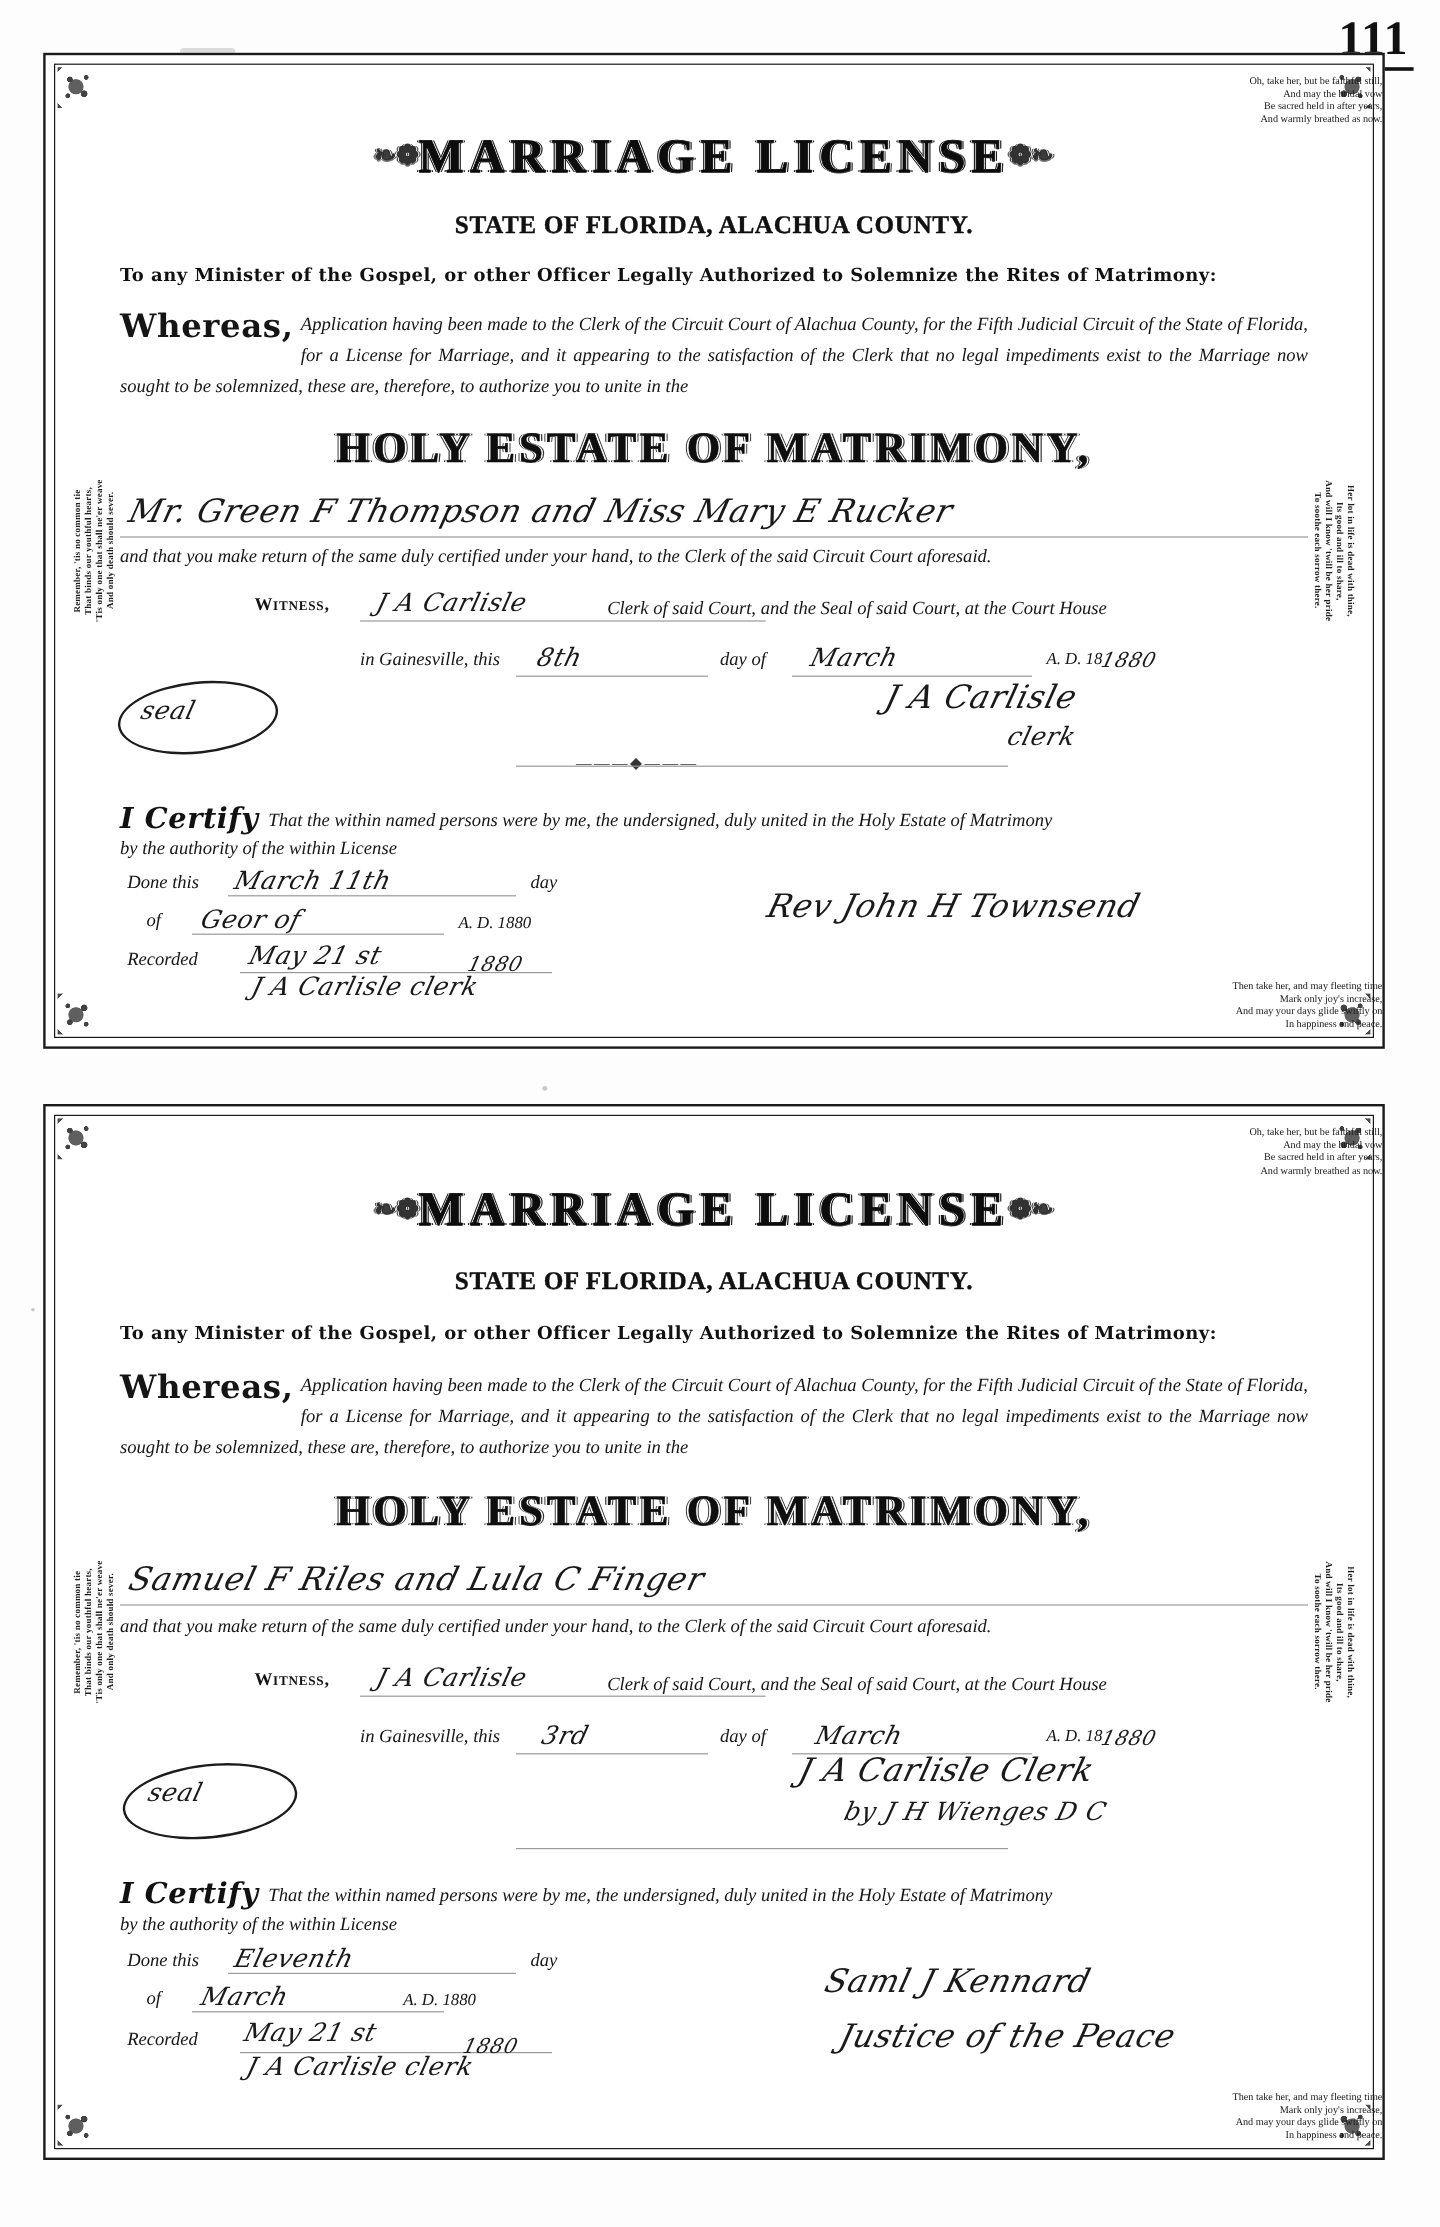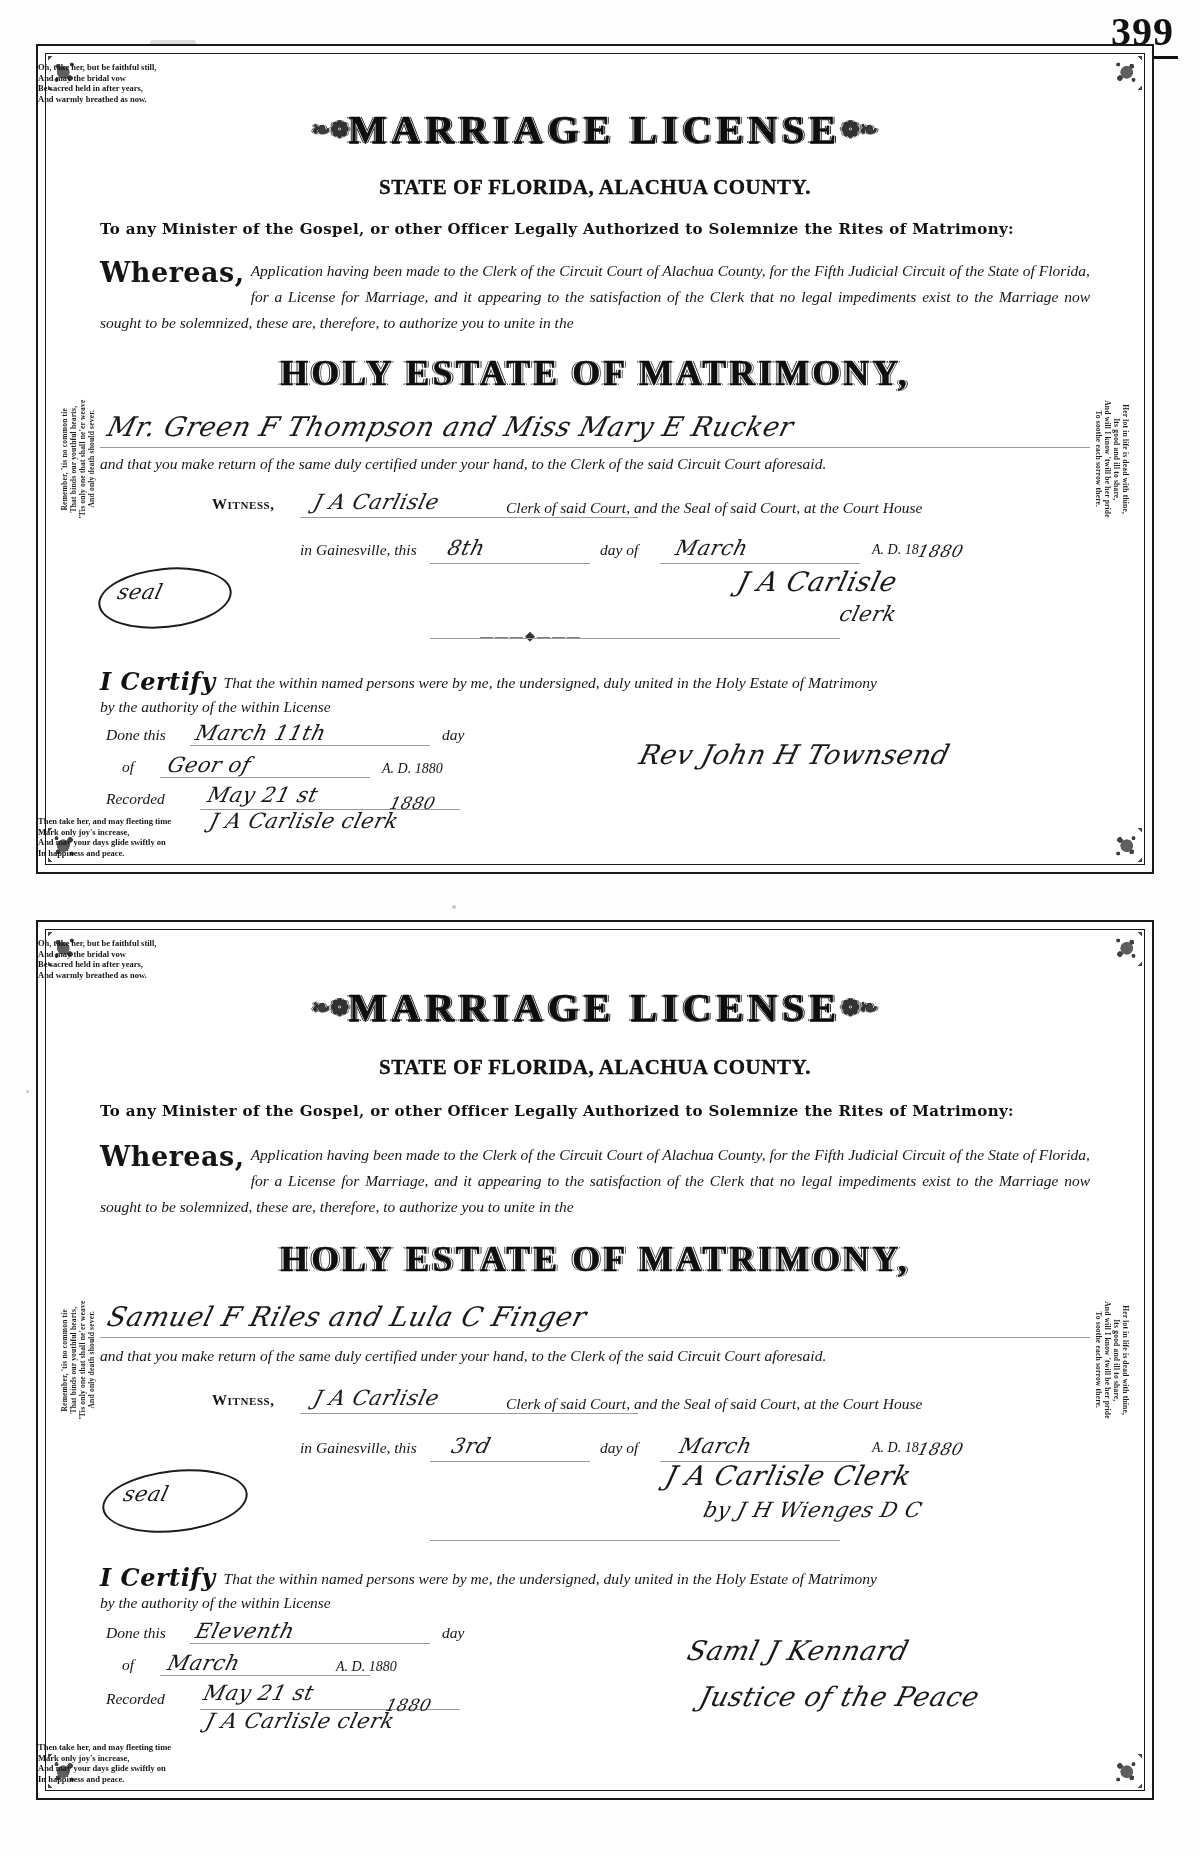--- a/index.html
+++ b/index.html
@@ -92,25 +92,25 @@
     font-weight: bold;
     text-align: center;
   }
   .side-motto.left  { left: 22px;  top: 50%; transform: translateY(-50%) rotate(180deg); writing-mode: vertical-rl; }
   .side-motto.right { right: 22px; top: 50%; transform: translateY(-50%); writing-mode: vertical-rl; }
 
   
   .verse {
     position: absolute;
     left: 0; right: 0;
-    text-align: left;
+    text-align: right;
     font-family: "Liberation Serif", serif;
     font-size: 8.5px;
     line-height: 10.5px;
-    font-weight: bold;
+    font-weight: normal;
     color: #161616;
     white-space: pre-line;
   }
 
   
   .body-col {
     position: absolute;
     left: 62px;
     right: 62px;
   }
@@ -249,21 +249,21 @@
     background: #9d9d9d;
     border-radius: 50%;
     opacity: .55;
   }
 </style>
 </head>
 <body>
 
 <div class="page">
 
-  <div class="page-number">399</div>
+  <div class="page-number">111</div>
 
   <div class="speck" style="left:150px;top:40px;width:46px;height:8px;border-radius:3px;opacity:.35;"></div>
   <div class="speck" style="left:452px;top:905px;width:4px;height:4px;"></div>
   <div class="speck" style="left:930px;top:930px;width:26px;height:3px;border-radius:2px;"></div>
   <div class="speck" style="left:26px;top:1090px;width:3px;height:3px;"></div>
 
   <div class="cert one">
     <div class="cert-inner"></div>
 
     <div class="corner tl"></div>

